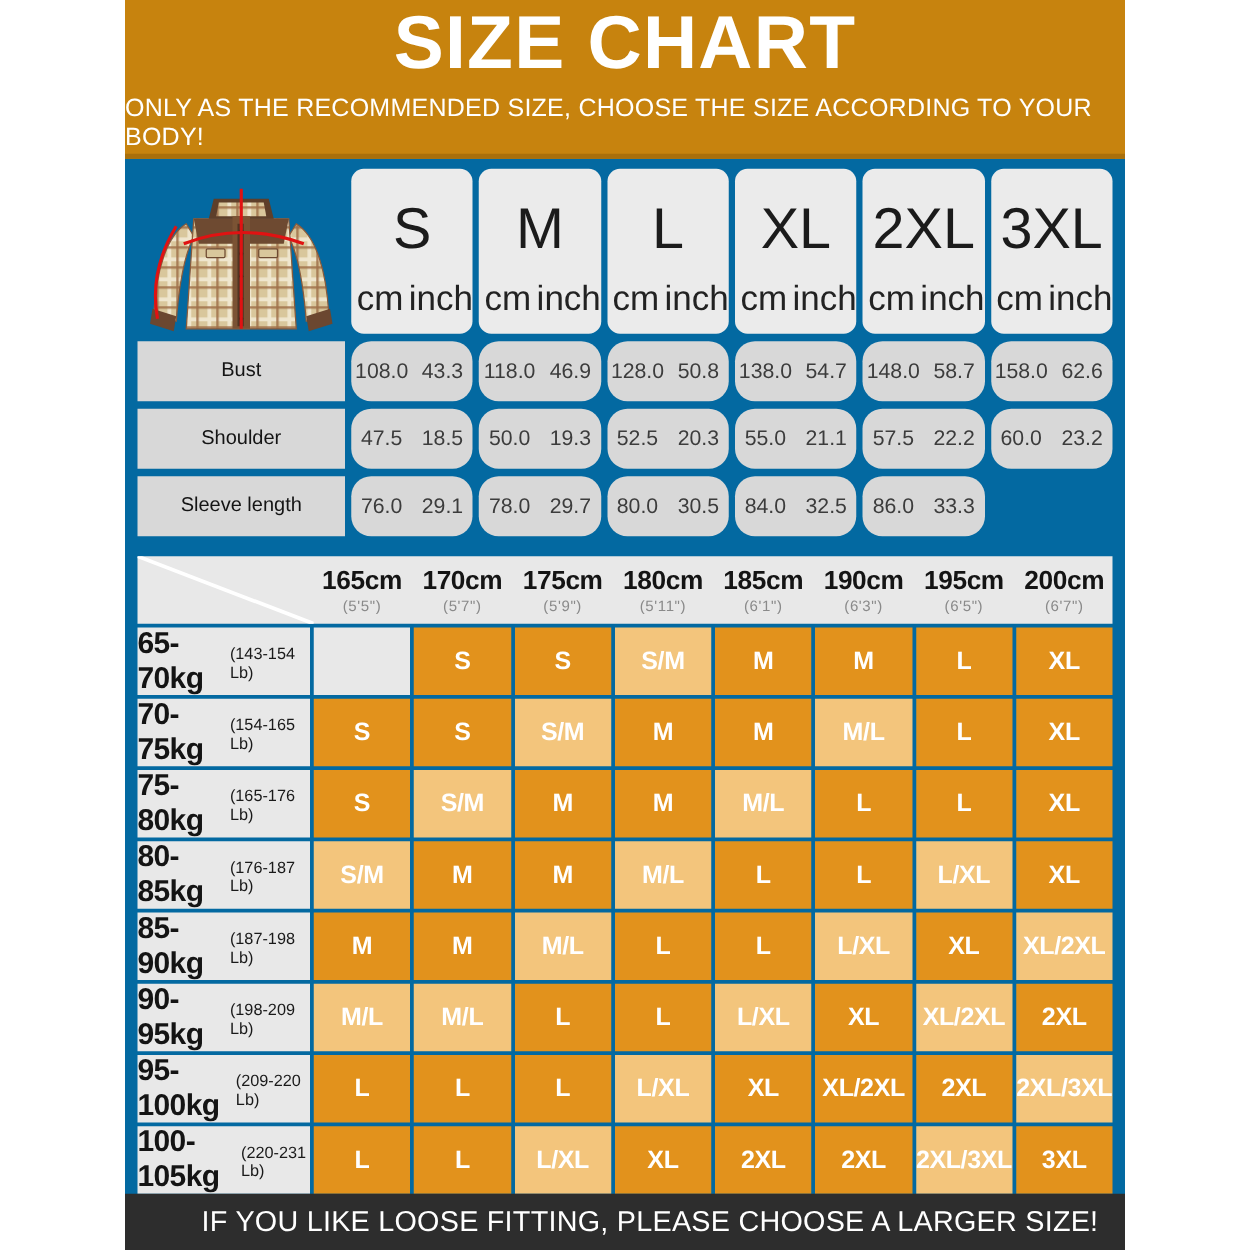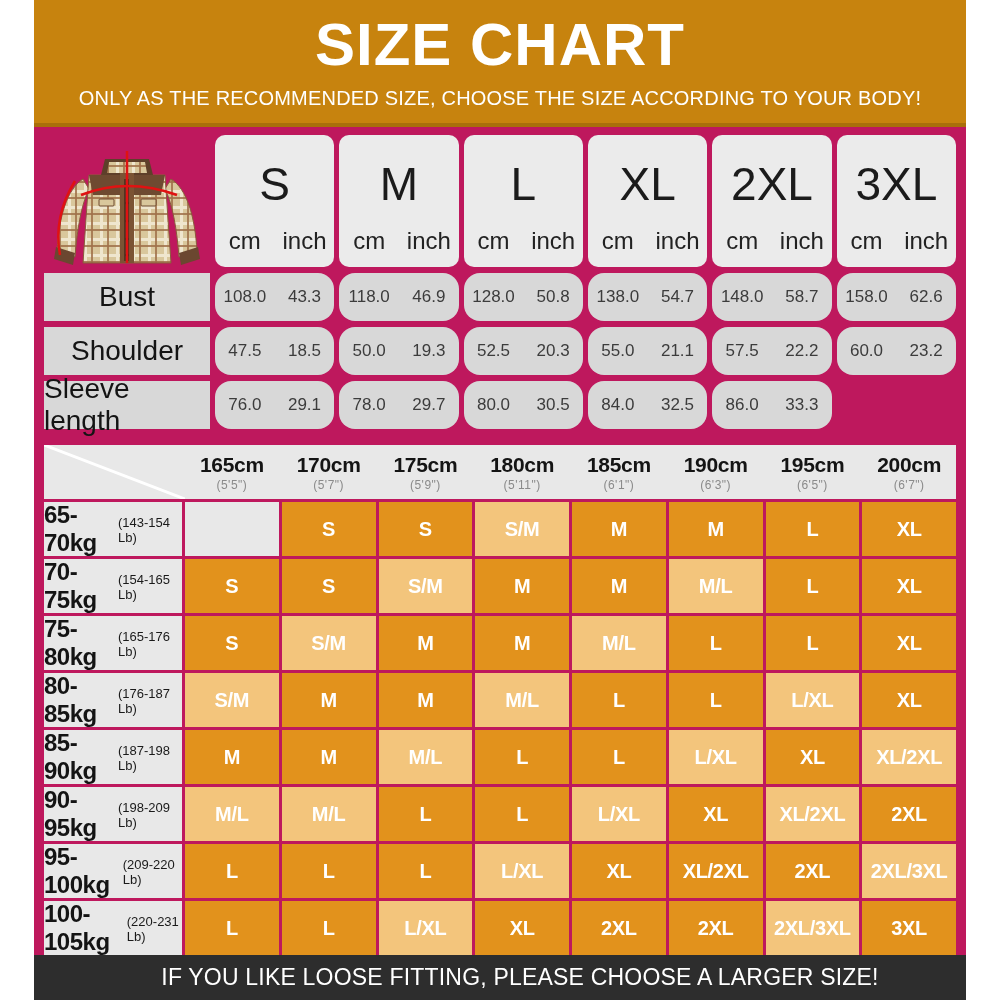--- a/index.html
+++ b/index.html
@@ -1,20 +1,20 @@
 <!DOCTYPE html>
 <html><head>
 <meta charset="utf-8">
 <style>
   html,body{margin:0;padding:0;background:#ffffff;}
   .page{
     position:relative;
-    width:932px;height:1000px;
+    width:800px;height:1000px;
     margin:0 auto;
-    background:#be185d;
+    background:#0369a1;
     font-family:"Liberation Sans", sans-serif;
     overflow:hidden;
   }
   
   .banner{
     height:123px;
     background:#C7830E;
     border-bottom:4px solid #A96F0B;
     display:flex;flex-direction:column;align-items:center;justify-content:center;
   }
@@ -38,27 +38,27 @@
   .u-head{
     background:#EBEBEB;border-radius:10px;
     display:flex;flex-direction:column;align-items:stretch;justify-content:flex-end;
   }
   .u-size{
     flex:1;display:flex;align-items:center;justify-content:center;
     font-size:46px;font-weight:400;color:#1b1b1b;padding-top:6px;
   }
   .u-units{
     display:grid;grid-template-columns:1fr 1fr;
-    font-size:24px;color:#222;padding-bottom:12px;
+    font-size:28px;color:#222;padding-bottom:12px;
   }
   .u-units span{text-align:center;}
   .u-label{
     background:#D8D8D8;
     display:flex;align-items:center;justify-content:center;
-    font-size:28px;color:#141414;
+    font-size:16px;color:#141414;
   }
   .u-cell{
     background:#D8D8D8;
     display:grid;grid-template-columns:1fr 1fr;align-items:center;
     font-size:17px;color:#3c3c3c;border-radius:16px;
   }
   .u-cell span{text-align:center;}
   
   .lower{
     margin:16px 10px 0 10px;

